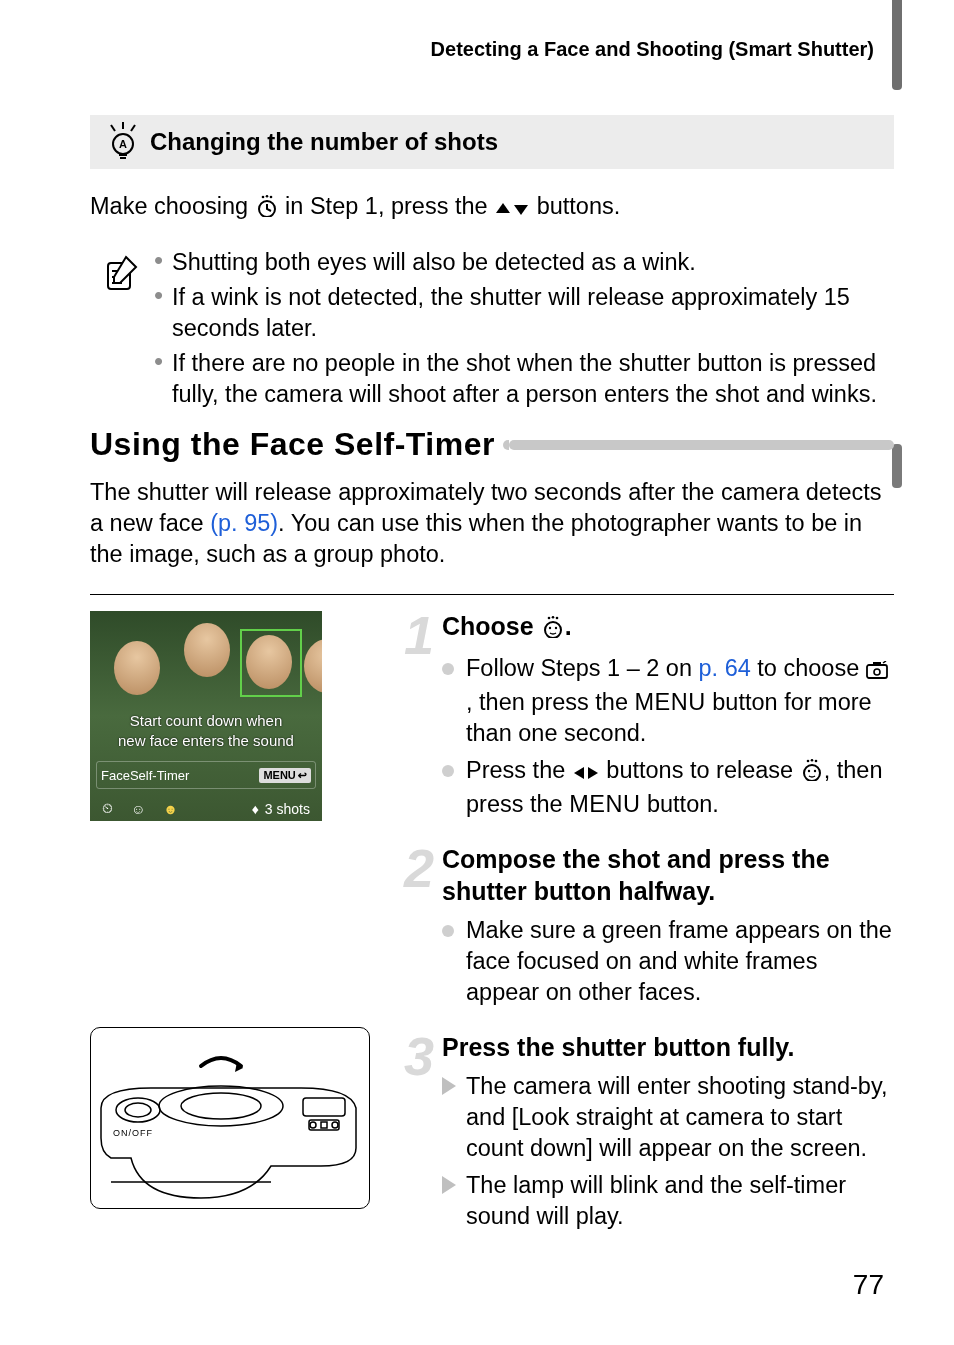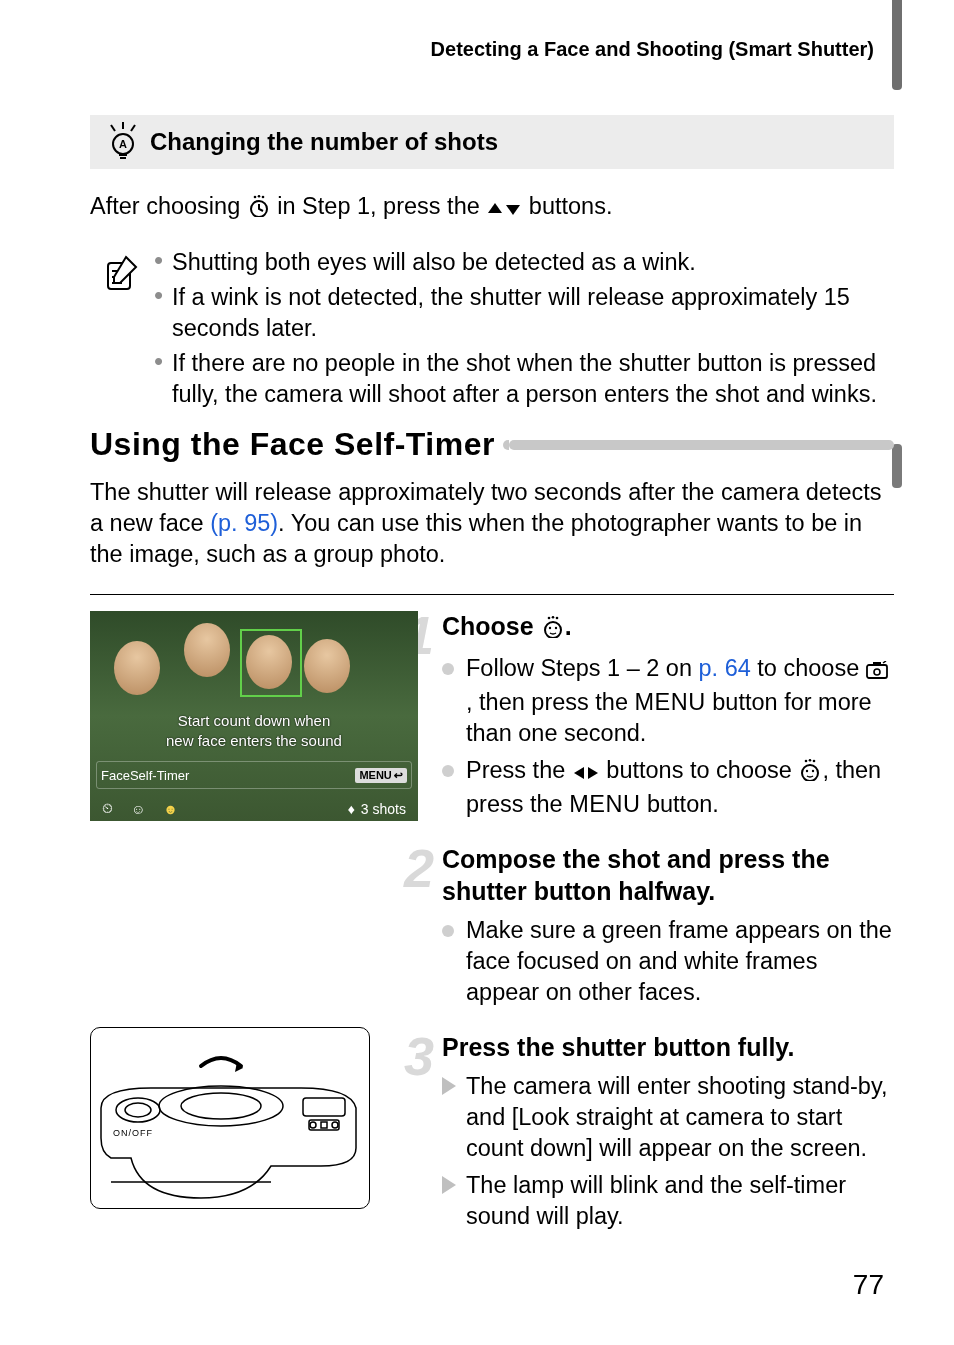--- a/index.html
+++ b/index.html
@@ -149,21 +149,21 @@
     width: 288px;
     flex: 0 0 288px;
     display: flex;
     flex-direction: column;
     gap: 54px;
   }
   .right-col {
     flex: 1;
   }
   .screenshot {
-    width: 328px;
+    width: 232px;
     height: 210px;
     background: #737373;
     position: relative;
     overflow: hidden;
   }
   .screenshot .photo {
     position: absolute;
     inset: 0;
     background: linear-gradient(#2f4b29, #496a3e 50%, #3c5731);
   }
@@ -353,21 +353,21 @@
           <line x1="13" y1="33" x2="21" y2="33"></line>
           <line x1="14" y1="36" x2="20" y2="36"></line>
         </g>
         <text x="17" y="26" text-anchor="middle" font-size="11" font-weight="bold" fill="#000">A</text>
       </svg>
     </div>
     <div class="tip-title">Changing the number of shots</div>
   </div>
 
   <div class="body-text after-line">
-    <span>After choosing </span><span class="inline-icon"><svg width="24" height="22" viewBox="0 0 24 22">
+    <span>Make choosing </span><span class="inline-icon"><svg width="24" height="22" viewBox="0 0 24 22">
           <g fill="#000">
             <circle cx="8" cy="2" r="1.3"></circle>
             <circle cx="12" cy="1.3" r="1.3"></circle>
             <circle cx="16" cy="2" r="1.3"></circle>
             <circle cx="12" cy="14" r="8" fill="none" stroke="#000" stroke-width="2"></circle>
             <path d="M12 9 L12 14 L16 16" stroke="#000" stroke-width="2" fill="none"></path>
           </g>
         </svg></span><span> in Step 1, press the </span><span class="inline-icon"><svg width="36" height="16" viewBox="0 0 36 16">
           <polygon points="9,2 16,12 2,12" fill="#000"></polygon>
           <polygon points="27,14 34,4 20,4" fill="#000"></polygon>
@@ -484,21 +484,21 @@
                     <rect x="7" y="1" width="8" height="4" fill="#000"></rect>
                     <circle cx="11" cy="11" r="3" fill="none" stroke="#000" stroke-width="1.6"></circle>
                     <path d="M17 2 L20 0" stroke="#000" stroke-width="1.5"></path>
                   </svg></span><span>, then press the </span><span class="menu-word">MENU</span><span> button for more than one second.</span>
             </li>
             <li>
               <span class="dot"></span>
               <span>Press the </span><span class="inline-icon"><svg width="28" height="16" viewBox="0 0 28 16">
                     <polygon points="2,8 12,2 12,14" fill="#000"></polygon>
                     <polygon points="26,8 16,2 16,14" fill="#000"></polygon>
-                  </svg></span><span> buttons to choose </span><span class="inline-icon"><svg width="24" height="22" viewBox="0 0 24 22">
+                  </svg></span><span> buttons to release </span><span class="inline-icon"><svg width="24" height="22" viewBox="0 0 24 22">
                     <g fill="#000">
                       <circle cx="8" cy="2" r="1.3"></circle>
                       <circle cx="12" cy="1.3" r="1.3"></circle>
                       <circle cx="16" cy="2" r="1.3"></circle>
                       <circle cx="12" cy="14" r="8" fill="none" stroke="#000" stroke-width="2"></circle>
                       <circle cx="9" cy="12" r="1.2"></circle>
                       <circle cx="15" cy="12" r="1.2"></circle>
                       <path d="M9 17 Q12 19 15 17" stroke="#000" stroke-width="1.5" fill="none"></path>
                     </g>
                   </svg></span><span>, then press the </span><span class="menu-word">MENU</span><span> button.</span>

